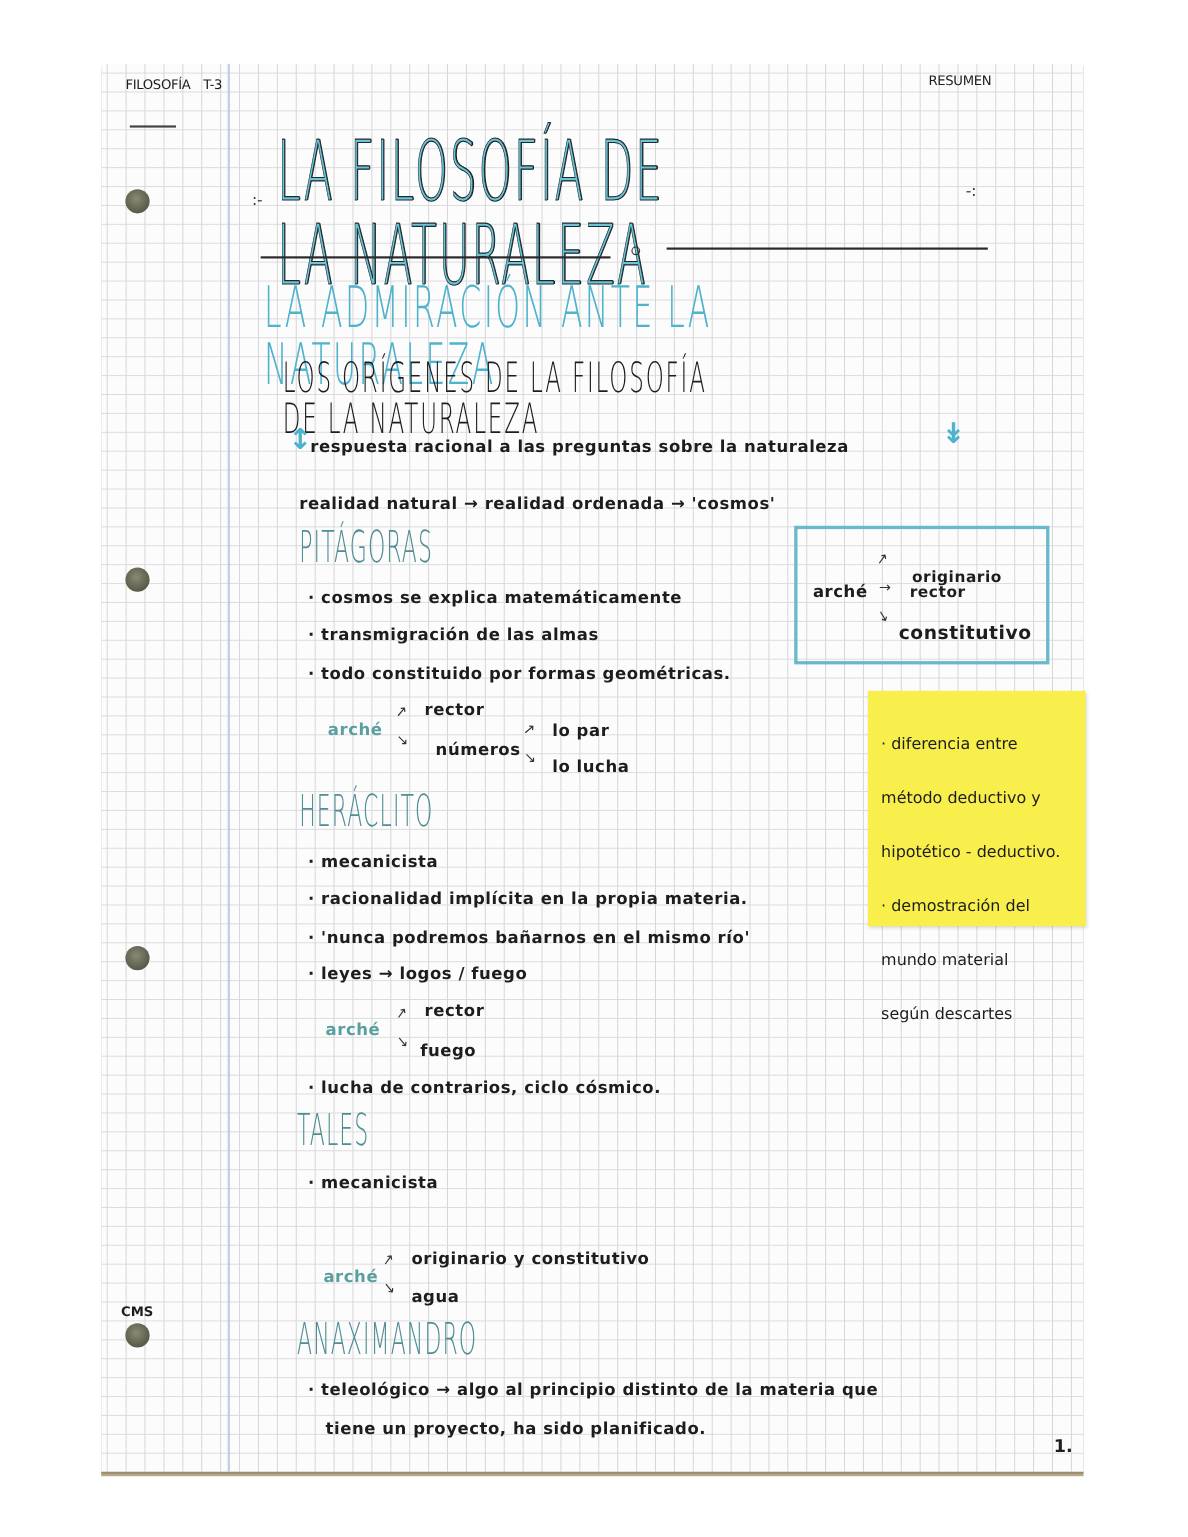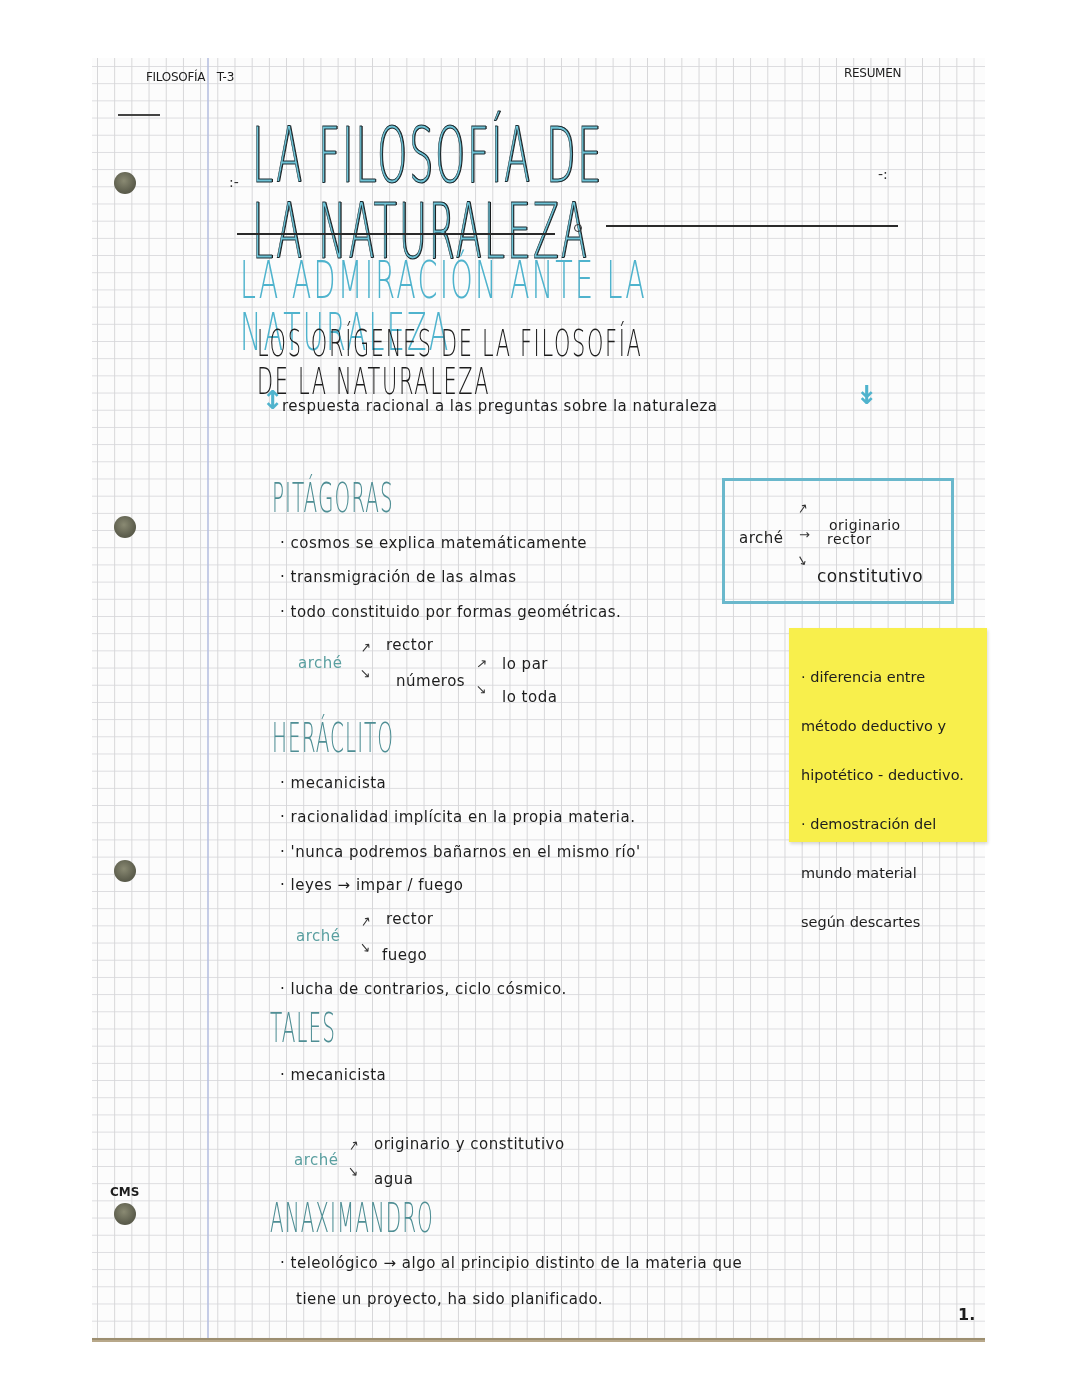--- a/index.html
+++ b/index.html
@@ -15,21 +15,21 @@
         linear-gradient(to bottom, #dcdcdf 1px, transparent 1px);
       background-size: 17.2px 17.2px;
       background-position: 5px 8px;
       box-shadow: 0 2px 0 #b8a88a;
       border-bottom: 2px solid #9c8e70;
     }
     .margin-line { position: absolute; left: 115px; top: 0; width: 2px; height: 100%; background: #b7bfe0; opacity: .8; }
     .hole { position: absolute; width: 22px; height: 22px; border-radius: 50%;
       background: radial-gradient(circle at 45% 40%, #8a8a73 0%, #5f604f 60%, #4a4b3d 100%); }
     .hw { position: absolute; white-space: nowrap; color: #1d1d1d; }
-    .hand { font-family: "DejaVu Sans", sans-serif; font-size: 15px; letter-spacing: .5px; font-weight: normal; }
+    .hand { font-family: "DejaVu Sans", sans-serif; font-size: 15px; letter-spacing: .5px; font-weight: bold; }
     .title {
       position: absolute; left: 160px; top: 60px; font-family: "DejaVu Sans", sans-serif;
       font-size: 76px; font-weight: 300; letter-spacing: 4px; color: #6ec3d6;
       transform: scaleX(0.5); transform-origin: left top; line-height: 1;
       -webkit-text-stroke: 1px #1a2a30; text-shadow: 2px 0 0 #1a1a1a;
     }
     .title-deco { position: absolute; color: #333; font-size: 14px; }
     .underline { position: absolute; height: 2px; background: #2a2a2a; }
     .h1-blue {
       position: absolute; font-family: "DejaVu Sans", sans-serif; font-weight: 300;
@@ -60,21 +60,21 @@
 <body>
 
 <div class="page">
   <div class="margin-line"></div>
 
   <div class="hole" style="left:22px; top:114px;"></div>
   <div class="hole" style="left:22px; top:458px;"></div>
   <div class="hole" style="left:22px; top:802px;"></div>
   <div class="hole" style="left:22px; top:1145px;"></div>
 
-  <div class="hw" style="left:22px; top:12px; font-size:12px; letter-spacing:-0.3px;padding-left:32px;">
+  <div class="hw" style="left:22px; top:12px; font-size:12px; letter-spacing:-0.3px;">
     <span>FILOSOFÍA</span>
     <span style="margin-left:8px;">T-3</span>
   </div>
   <div style="position:absolute; left:26px; top:56px; width:42px; height:2px; background:#444;"></div>
   <div class="hw" style="left:752px; top:8px; font-size:12px; letter-spacing:-0.3px;">RESUMEN</div>
   <div class="hw" style="left:18px; top:1127px; font-size:12px; font-weight:bold;">CMS</div>
   <div class="hw" style="left:866px; top:1247px; font-size:16px; font-weight:bold;">1.</div>
 
   <div class="title-deco" style="left:137px; top:116px;">:-</div>
   <div class="title">LA FILOSOFÍA DE LA NATURALEZA</div>
@@ -83,20 +83,21 @@
   <div style="position:absolute; left:482px; top:166px; width:6px; height:6px; border:1.5px solid #333; border-radius:50%;"></div>
   <div class="underline" style="left:514px; top:167px; width:292px;"></div>
 
   <div class="h1-blue" style="left:148px; top:196px;">LA ADMIRACIÓN ANTE LA NATURALEZA</div>
   <div class="h2-black" style="left:165px; top:266px;">LOS ORÍGENES DE LA FILOSOFÍA DE LA NATURALEZA</div>
 
   <div class="blue-arrow" style="position:absolute; left:170px; top:327px;">↕</div>
   <div class="hw hand" style="left:190px; top:339px;">respuesta racional a las preguntas sobre la naturaleza</div>
   <div class="blue-arrow" style="position:absolute; left:764px; top:322px;">↡</div>
 
+  <div class="hw hand" style="left:180px; top:391px;">realidad natural → realidad ordenada → 'cosmos'</div>
 
   <div class="archebox">
     <div class="hw hand" style="left:14px; top:48px;">arché</div>
     <div class="arrow" style="position:absolute; left:72px; top:20px; transform:rotate(-55deg);">→</div>
     <div class="arrow" style="position:absolute; left:74px; top:46px;">→</div>
     <div class="arrow" style="position:absolute; left:72px; top:72px; transform:rotate(60deg);">→</div>
     <div class="hw hand" style="left:104px; top:16px; font-size:14px;margin-top:20px;">originario</div>
     <div class="hw hand" style="left:102px; top:50px; font-size:14px;">rector</div>
     <div class="hw hand" style="left:92px; top:85px; font-size:17px;">constitutivo</div>
   </div>
@@ -117,27 +118,27 @@
   <div class="hw hand" style="left:188px; top:510px;">· transmigración de las almas</div>
   <div class="hw hand" style="left:188px; top:545px;">· todo constituido por formas geométricas.</div>
   <div class="hw hand arche-label" style="left:206px; top:596px;">arché</div>
   <div class="arrow" style="position:absolute; left:268px; top:582px; transform:rotate(-50deg);">→</div>
   <div class="arrow" style="position:absolute; left:268px; top:608px; transform:rotate(45deg);">→</div>
   <div class="hw hand" style="left:294px; top:578px;">rector</div>
   <div class="hw hand" style="left:304px; top:614px;">números</div>
   <div class="arrow" style="position:absolute; left:384px; top:598px; transform:rotate(-40deg);">→</div>
   <div class="arrow" style="position:absolute; left:384px; top:624px; transform:rotate(45deg);">→</div>
   <div class="hw hand" style="left:410px; top:597px;text-align:center;">lo par</div>
-  <div class="hw hand" style="left:410px; top:630px;">lo toda</div>
+  <div class="hw hand" style="left:410px; top:630px;">lo lucha</div>
 
   <div class="h3-teal" style="left:180px; top:660px;">HERÁCLITO</div>
   <div class="hw hand" style="left:188px; top:716px;">· mecanicista</div>
   <div class="hw hand" style="left:188px; top:785px;">· 'nunca podremos bañarnos en el mismo río'</div>
   <div class="hw hand" style="left:188px; top:750px;">· racionalidad implícita en la propia materia.</div>
-  <div class="hw hand" style="left:188px; top:818px;">· leyes → impar / fuego</div>
+  <div class="hw hand" style="left:188px; top:818px;">· leyes → logos / fuego</div>
   <div class="hw hand arche-label" style="left:204px; top:869px;">arché</div>
   <div class="arrow" style="position:absolute; left:268px; top:856px; transform:rotate(-55deg);">→</div>
   <div class="arrow" style="position:absolute; left:268px; top:882px; transform:rotate(50deg);">→</div>
   <div class="hw hand" style="left:294px; top:852px;">rector</div>
   <div class="hw hand" style="left:290px; top:888px;">fuego</div>
   <div class="hw hand" style="left:188px; top:922px;">· lucha de contrarios, ciclo cósmico.</div>
 
   <div class="h3-teal" style="left:178px; top:950px;">TALES</div>
   <div class="hw hand" style="left:188px; top:1008px;">· mecanicista</div>
   <div class="hw hand arche-label" style="left:202px; top:1093px;">arché</div>

